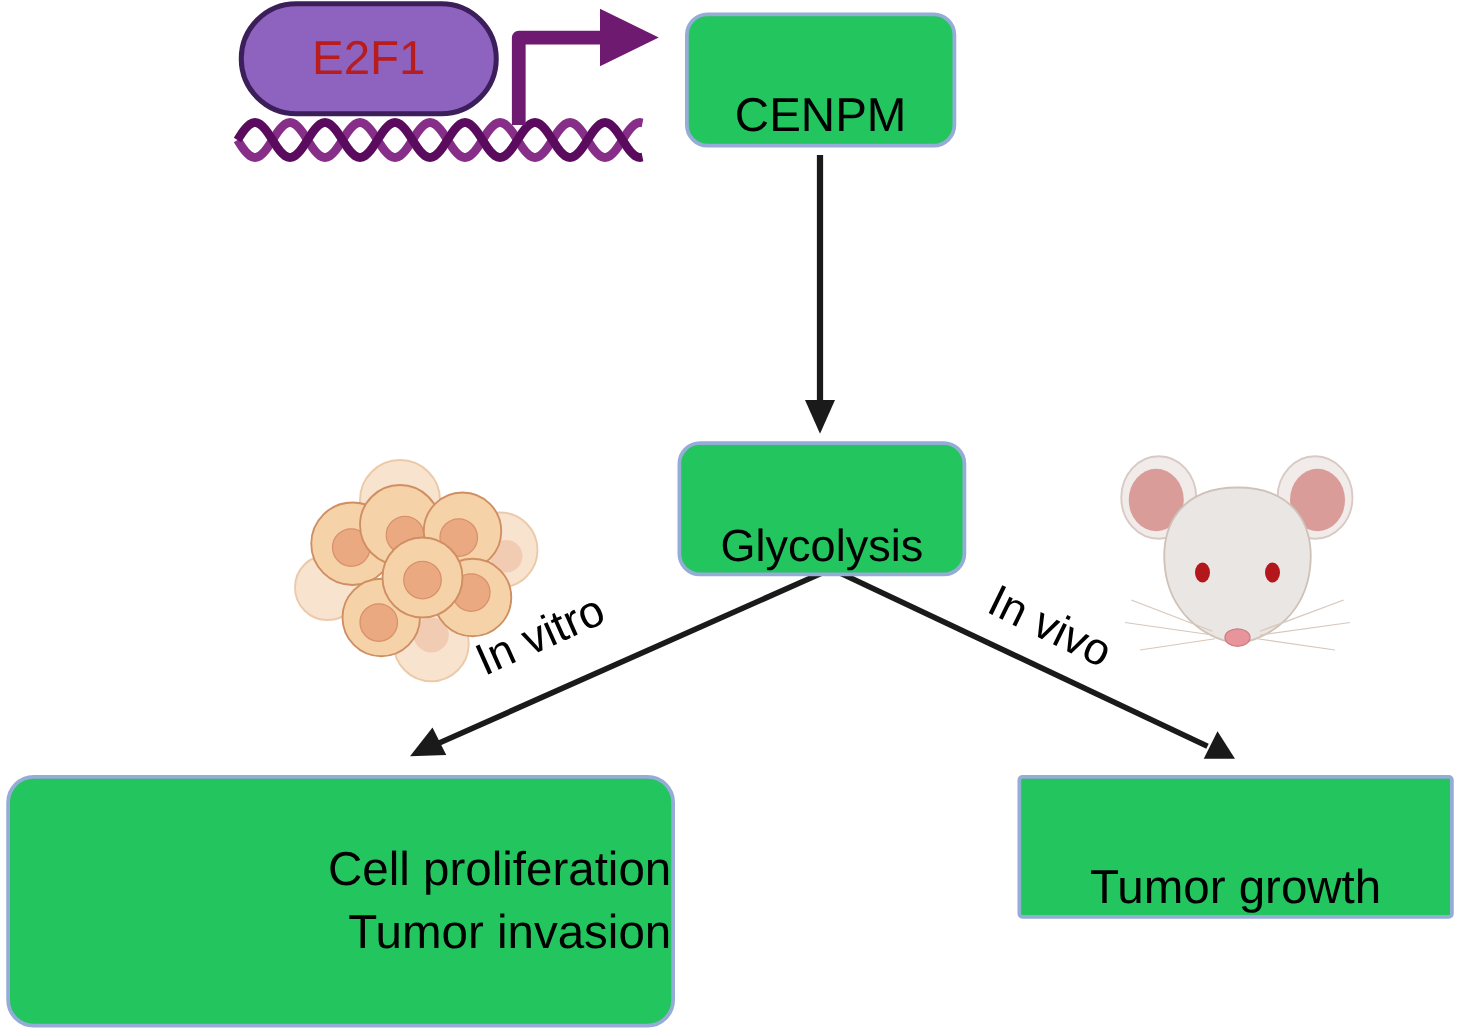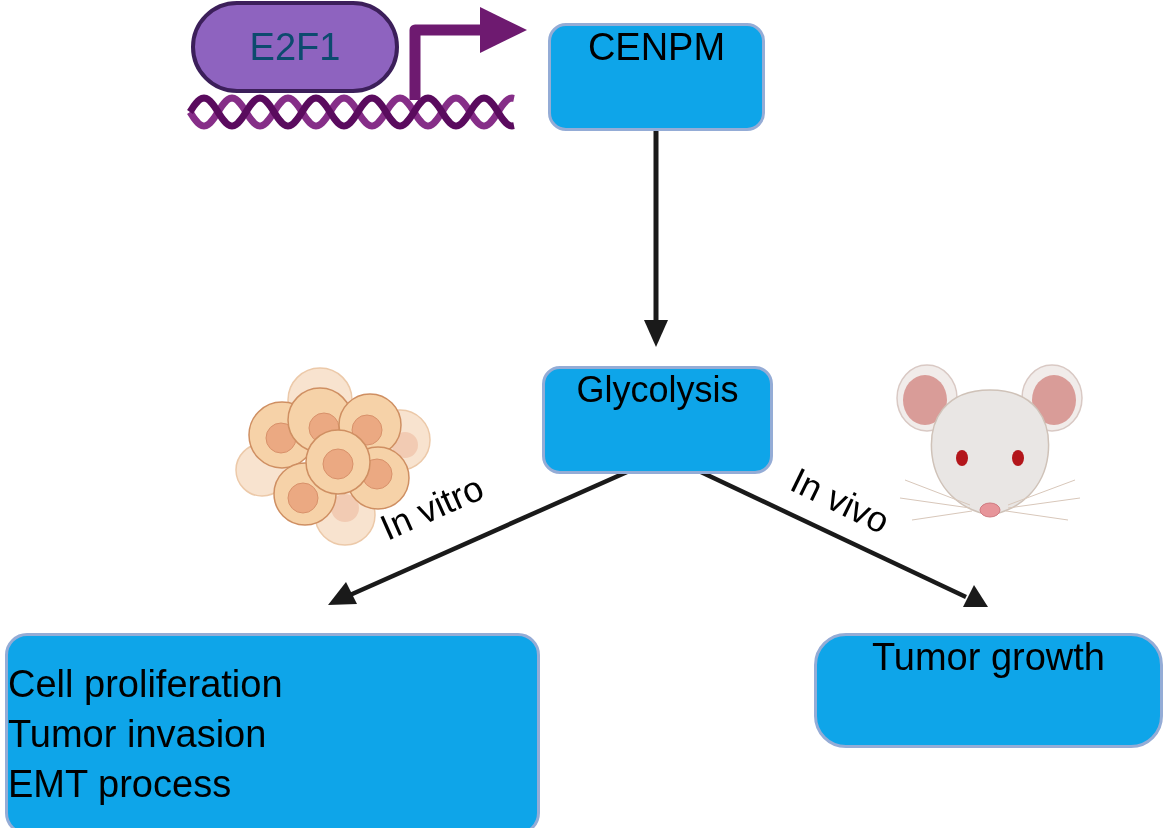--- a/index.html
+++ b/index.html
@@ -1,31 +1,31 @@
 <!DOCTYPE html>
 <html><head>
 <meta charset="utf-8">
 <style>
   html, body { margin: 0; padding: 0; background: #ffffff; }
   body { width: 1169px; height: 828px; position: relative; overflow: hidden;
          font-family: "Liberation Sans", sans-serif; }
-  .box { position: absolute; box-sizing: border-box; background: #0ea5e9;
+  .box { position: absolute; box-sizing: border-box; background: #22c55e;
          border: 3px solid #94acd6; border-radius: 18px; display: flex;
-         align-items: flex-start; justify-content: center; text-align: center;
-         color: #000; margin-top: 13px; }
+         align-items: flex-end; justify-content: center; text-align: center;
+         color: #000; }
   .box span { display: block; }
   #cenpm { left: 548px; top: 10px; width: 217px; height: 108px; font-size: 38px; }
   #glyco { left: 542px; top: 353px; width: 231px; height: 108px; font-size: 36px; }
   #left-box { left: 5px; top: 620px; width: 535px; height: 202px; font-size: 38px;
               flex-direction: column; line-height: 50px; border-radius: 22px; }
-  #right-box { left: 814px; top: 620px; width: 349px; height: 115px; font-size: 38px; border-radius: 32px; }
+  #right-box { left: 814px; top: 620px; width: 349px; height: 115px; font-size: 38px; border-radius: 4px; }
   svg.overlay { position: absolute; left: 0; top: 0; }
   .pill-text { position: absolute; left: 192px; top: 2px; width: 206px; height: 90px;
                display: flex; align-items: center; justify-content: center;
-               color: #0c4a6e; font-size: 38px; }
+               color: #b91c1c; font-size: 38px; }
   .rot-label { position: absolute; font-size: 36px; color: #000; white-space: nowrap;
                transform-origin: center center; }
   #in-vitro { left: 378px; top: 487px; transform: rotate(-24deg); }
   #in-vivo { left: 788px; top: 480px; transform: rotate(26deg); }
 </style>
 </head>
 <body>
 
 <svg class="overlay" width="1169" height="828" viewBox="0 0 1169 828">
   <defs>
@@ -118,18 +118,17 @@
 <div class="box" id="glyco">
   <span>Glycolysis</span>
 </div>
 
 <div class="rot-label" id="in-vitro">In vitro</div>
 <div class="rot-label" id="in-vivo">In vivo</div>
 
 <div class="box" id="left-box">
   <span>Cell proliferation</span>
   <span>Tumor invasion</span>
-  <span>EMT process</span>
 </div>
 
 <div class="box" id="right-box">
   <span>Tumor growth</span>
 </div>
 
 </body></html>

